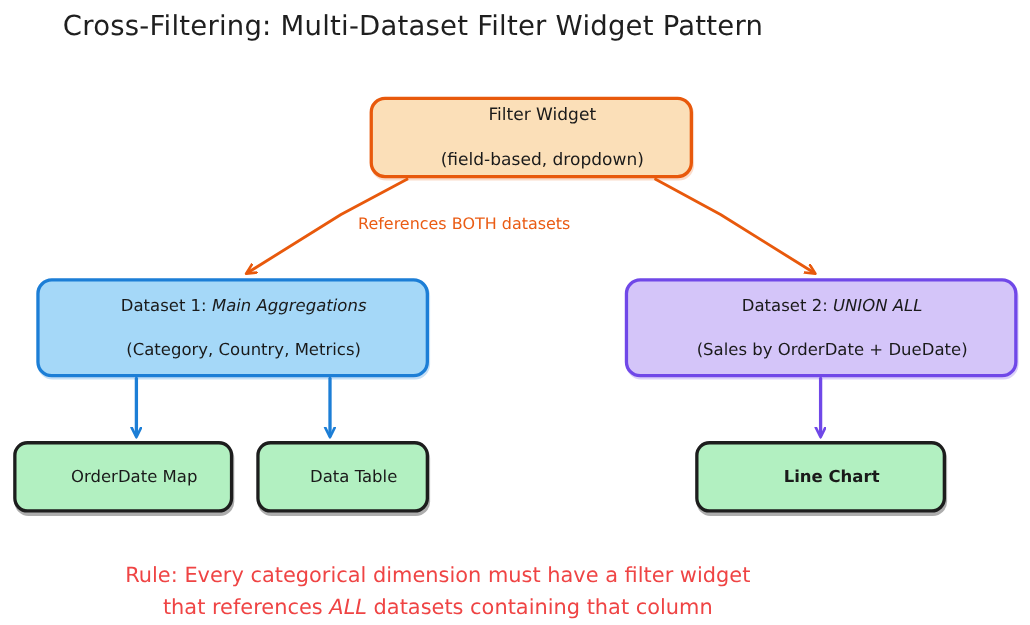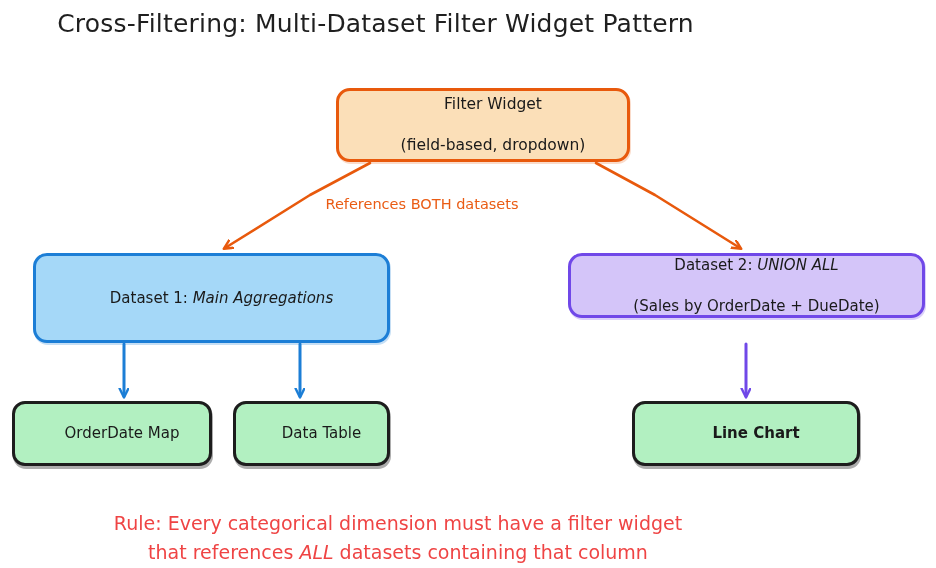--- a/index.html
+++ b/index.html
@@ -89,21 +89,21 @@
     background: #a5d8f8;
     border-color: #1c7ed6;
     font-size: 15px;
     box-shadow: 1px 2px 0 rgba(28,126,214,0.25);
     text-align: center;
   }
   #node-dataset-2 {
     left: 568px;
     top: 253px;
     width: 357px;
-    height: 65px;
+    height: 90px;
     background: #d4c5f9;
     border-color: #7048e8;
     font-size: 15px;
     box-shadow: 1px 2px 0 rgba(112,72,232,0.25);
   }
 
   
   .node-green {
     background: #b2f0c1;
     border-color: #1d1d1d;
@@ -177,20 +177,21 @@
       <span class="line1">Filter Widget</span>
       <span class="line2">(field-based, dropdown)</span>
     </span>
   </div>
 
   <div id="edge-label-references">References BOTH datasets</div>
 
   <div class="node" id="node-dataset-1">
     <span class="node-text">
       <span class="line1"><span>Dataset 1: </span><span class="ital">Main Aggregations</span></span>
+      <span class="line2">(Category, Country, Metrics)</span>
     </span>
   </div>
 
   <div class="node" id="node-dataset-2">
     <span class="node-text">
       <span class="line1"><span>Dataset 2: </span><span class="ital">UNION ALL</span></span>
       <span class="line2">(Sales by OrderDate + DueDate)</span>
     </span>
   </div>
 

